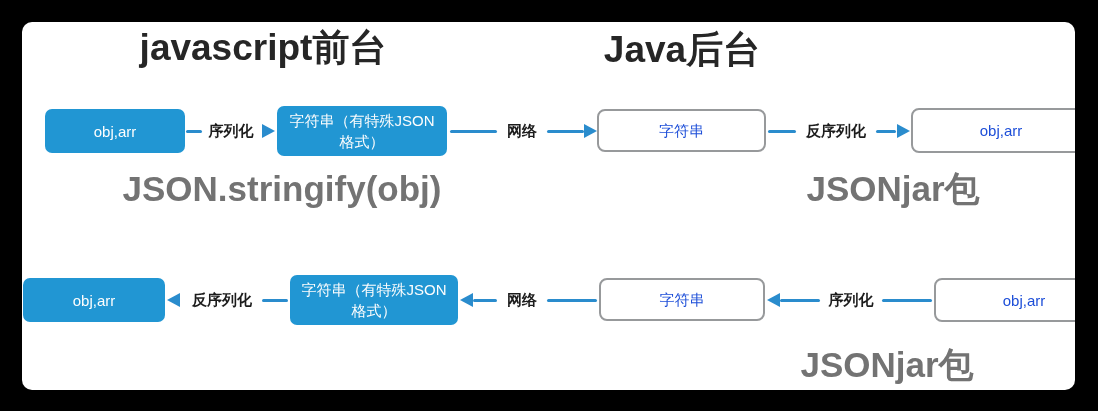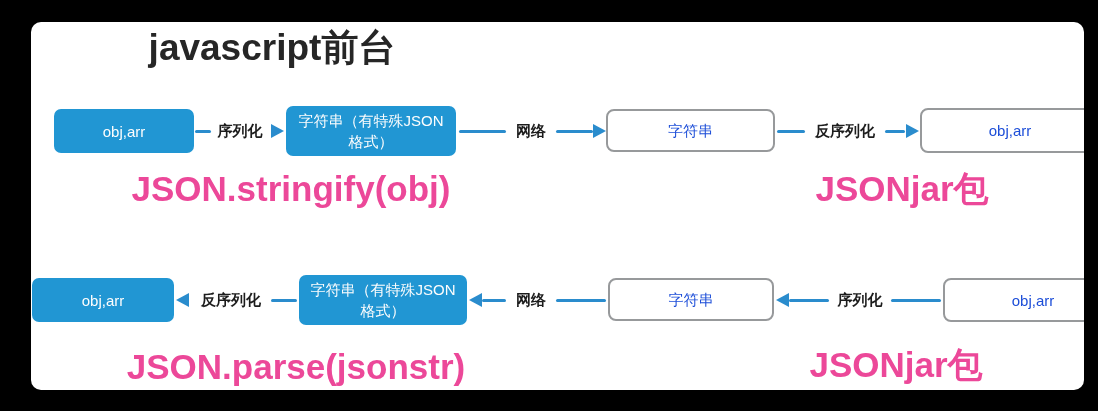--- a/index.html
+++ b/index.html
@@ -8,29 +8,28 @@
     background:#000;
     font-family:"Liberation Sans", sans-serif;
     position:relative;
     overflow:hidden;
   }
   .card {
     position:absolute; left:22px; top:22px;
     width:1053px; height:368px;
     background:#fff; border-radius:10px;
     overflow:hidden;
-    margin-left:9px;
   }
   .abs { position:absolute; }
   .title {
     font-weight:bold; font-size:37px; color:#262626;
     text-align:center; white-space:nowrap; line-height:44px;
   }
   .caption {
-    font-weight:bold; font-size:35px; color:#ec4899;
+    font-weight:bold; font-size:35px; color:#737373;
     text-align:center; white-space:nowrap; line-height:42px;
   }
   .node {
     display:flex; align-items:center; justify-content:center;
     text-align:center; font-size:15px; line-height:21px;
     border-radius:7px; padding:2px 8px;
   }
   .node.blue { background:var(--box-blue,#2196d3); color:#fdfdfd; }
   .node.white {
     background:#fff; border:2px solid #97999b;
@@ -51,20 +50,21 @@
     border-top:7px solid transparent; border-bottom:7px solid transparent;
     border-right:13px solid var(--arrow-blue,#2a8ccd);
   }
 </style>
 </head>
 <body>
 
 <div class="card">
 
   <div class="abs title" style="left:76px; top:4px; width:330px;">javascript前台</div>
+  <div class="abs title" style="left:500px; top:6px; width:320px;">Java后台</div>
 
   <div class="abs node blue" style="left:23px; top:87px; width:140px; height:44px;">obj,arr</div>
 
   <div class="abs edge-line" style="left:164px; top:108px; width:16px;"></div>
   <div class="abs edge-label" style="left:180px; top:98px; width:58px;">序列化</div>
   <div class="abs arrow-right" style="left:240px; top:102px;"></div>
 
   <div class="abs node blue" style="left:255px; top:84px; width:170px; height:50px;">字符串（有特殊JSON格式）</div>
 
   <div class="abs edge-line" style="left:428px; top:108px; width:47px;"></div>
@@ -99,16 +99,15 @@
 
   <div class="abs node white" style="left:577px; top:256px; width:166px; height:43px;">字符串</div>
 
   <div class="abs arrow-left" style="left:745px; top:271px;"></div>
   <div class="abs edge-line" style="left:758px; top:277px; width:40px;"></div>
   <div class="abs edge-label" style="left:800px; top:267px; width:58px;">序列化</div>
   <div class="abs edge-line" style="left:860px; top:277px; width:50px;"></div>
 
   <div class="abs node white" style="left:912px; top:256px; width:180px; height:44px;">obj,arr</div>
 
-  <div class="abs caption" style="left:55px; top:324px; width:420px;">JSON.parse(jsonstr)</div>
   <div class="abs caption" style="left:710px; top:322px; width:310px;">JSONjar包</div>
 
 </div>
 
 </body></html>

